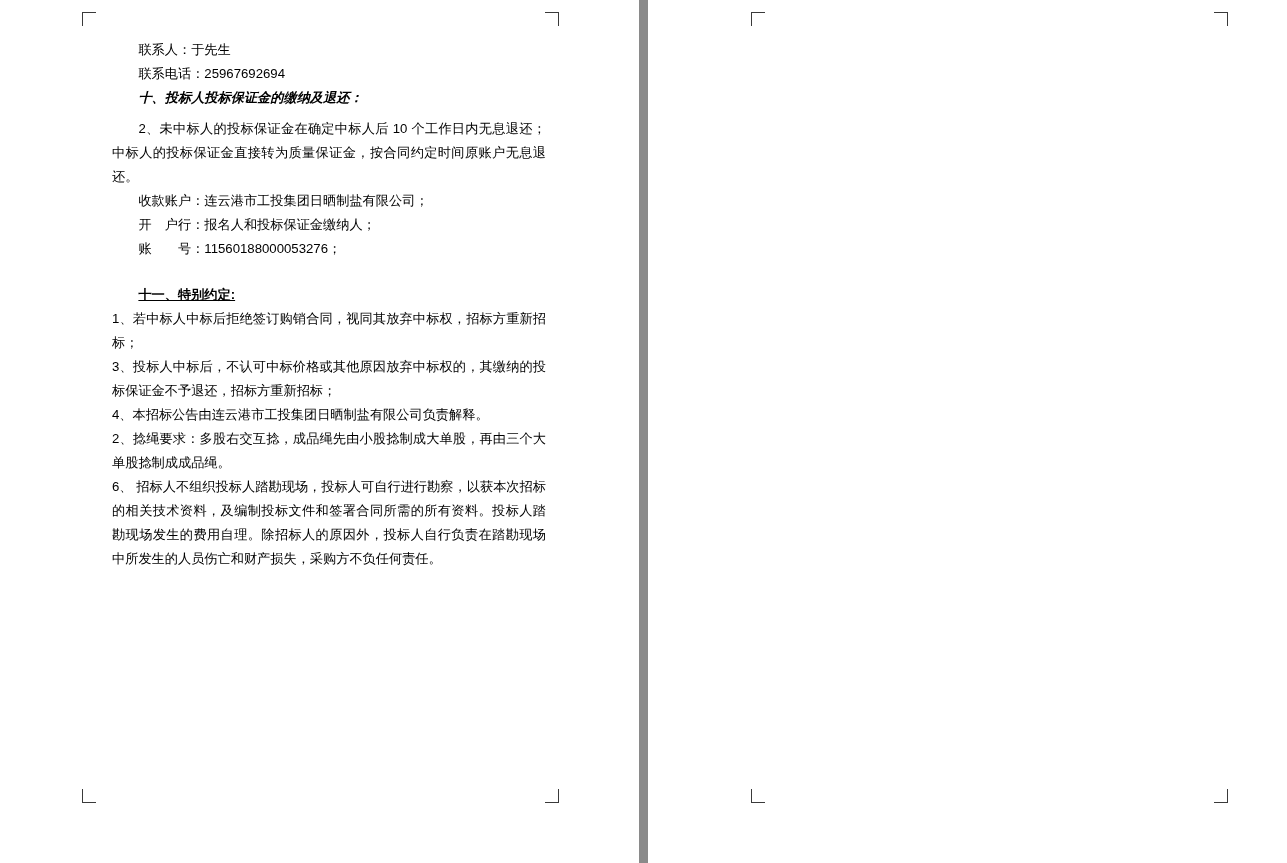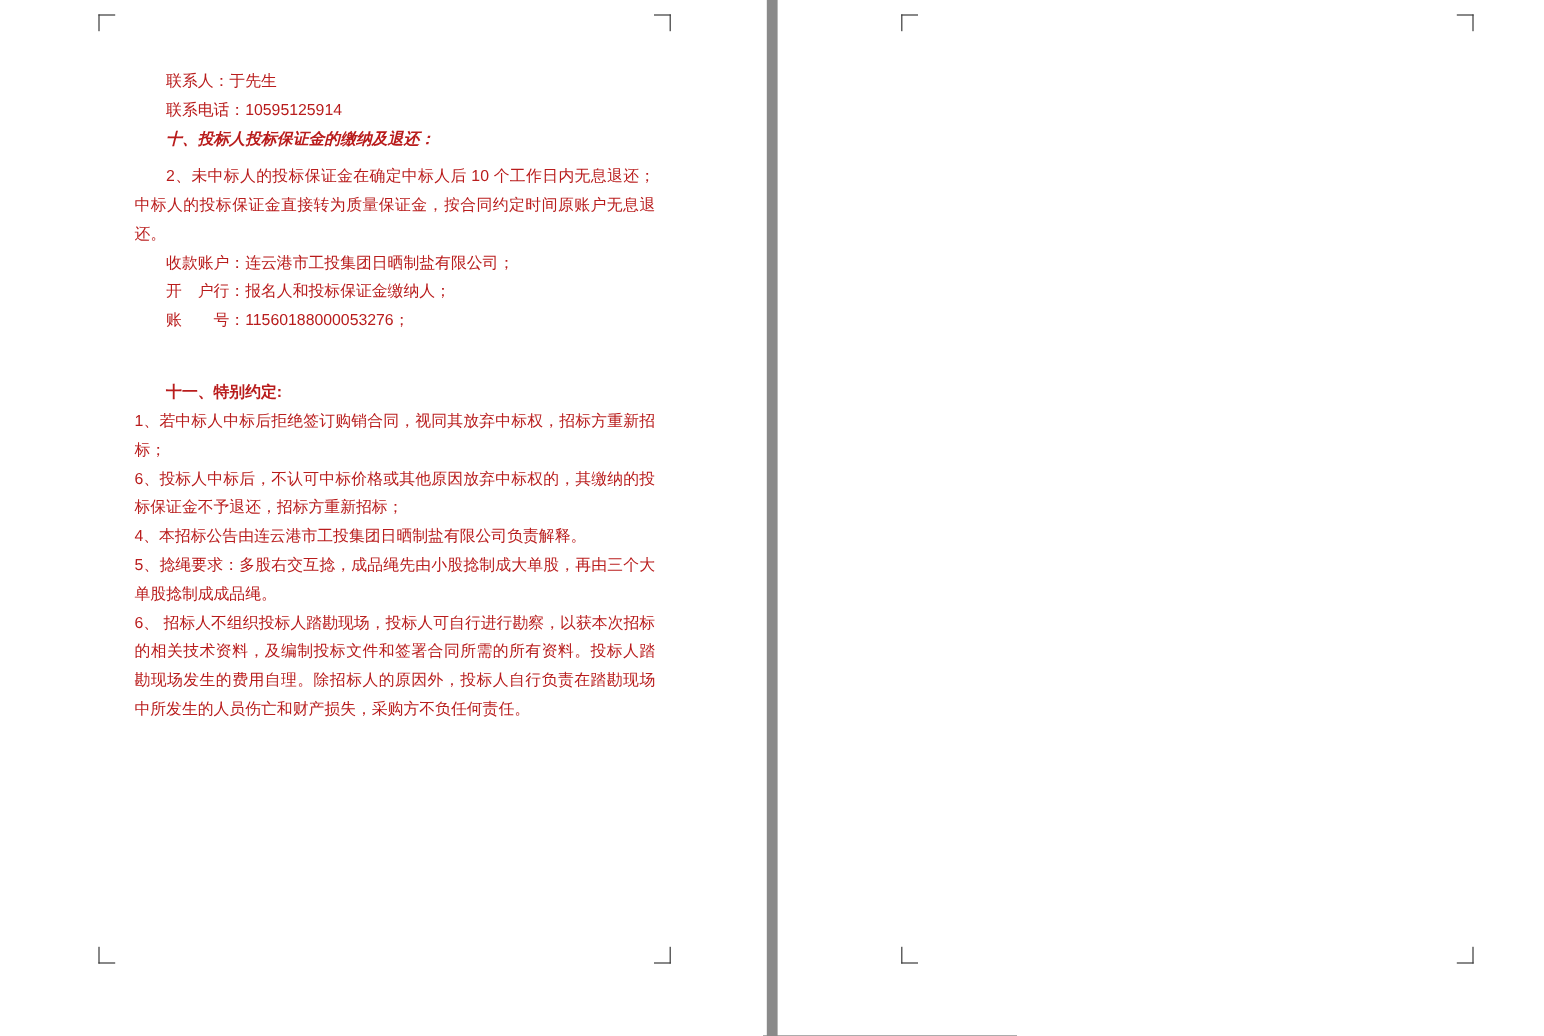--- a/index.html
+++ b/index.html
@@ -53,72 +53,73 @@
   .page-left .cmark.bl { left: 82px; top: 789px; }
   .page-left .cmark.br { left: 545px; top: 789px; }
 
   .page-right .cmark.tl { left: 103px; top: 12px; }
   .page-right .cmark.tr { left: 566px; top: 12px; }
   .page-right .cmark.bl { left: 103px; top: 789px; }
   .page-right .cmark.br { left: 566px; top: 789px; }
 
   .content {
     position: absolute;
-    top: 56px;
+    top: 38px;
     font-size: 13.2px;
     line-height: 24px;
-    color: #b91c1c;
+    color: #000000;
   }
   .page-left .content {
     left: 112px;
     width: 434px;
   }
   p {
     margin: 0;
     text-align: justify;
     text-justify: inter-ideograph;
   }
   .indent { text-indent: 2em; }
   .heading {
     font-weight: bold;
     text-indent: 2em;
     font-style: italic;
   }
   .heading-sp {
     font-weight: bold;
     text-indent: 2em;
-    margin-top: 36px;
+    margin-top: 22px;
+    text-decoration: underline;
   }
   .gap-small { height: 7px; }
 </style>
 </head>
 <body>
 
 <div class="spread">
 
   <div class="page page-left">
     <span class="cmark tl"></span>
     <span class="cmark tr"></span>
     <span class="cmark bl"></span>
     <span class="cmark br"></span>
 
     <div class="content">
       <p class="indent">联系人：于先生</p>
-      <p class="indent">联系电话：10595125914</p>
+      <p class="indent">联系电话：25967692694</p>
       <p class="heading">十、投标人投标保证金的缴纳及退还：</p>
       <div class="gap-small"></div>
       <p class="indent">2、未中标人的投标保证金在确定中标人后 10 个工作日内无息退还；中标人的投标保证金直接转为质量保证金，按合同约定时间原账户无息退还。</p>
       <p class="indent">收款账户：连云港市工投集团日晒制盐有限公司；</p>
       <p class="indent">开　户行：报名人和投标保证金缴纳人；</p>
       <p class="indent">账　　号：11560188000053276；</p>
       <p class="heading-sp">十一、特别约定:</p>
       <p>1、若中标人中标后拒绝签订购销合同，视同其放弃中标权，招标方重新招标；</p>
-      <p>6、投标人中标后，不认可中标价格或其他原因放弃中标权的，其缴纳的投标保证金不予退还，招标方重新招标；</p>
+      <p>3、投标人中标后，不认可中标价格或其他原因放弃中标权的，其缴纳的投标保证金不予退还，招标方重新招标；</p>
       <p>4、本招标公告由连云港市工投集团日晒制盐有限公司负责解释。</p>
-      <p>5、捻绳要求：多股右交互捻，成品绳先由小股捻制成大单股，再由三个大单股捻制成成品绳。</p>
+      <p>2、捻绳要求：多股右交互捻，成品绳先由小股捻制成大单股，再由三个大单股捻制成成品绳。</p>
       <p>6、 招标人不组织投标人踏勘现场，投标人可自行进行勘察，以获本次招标的相关技术资料，及编制投标文件和签署合同所需的所有资料。投标人踏勘现场发生的费用自理。除招标人的原因外，投标人自行负责在踏勘现场中所发生的人员伤亡和财产损失，采购方不负任何责任。</p>
     </div>
   </div>
 
   <div class="page-gap"></div>
 
   <div class="page page-right">
     <span class="cmark tl"></span>
     <span class="cmark tr"></span>
     <span class="cmark bl"></span>

